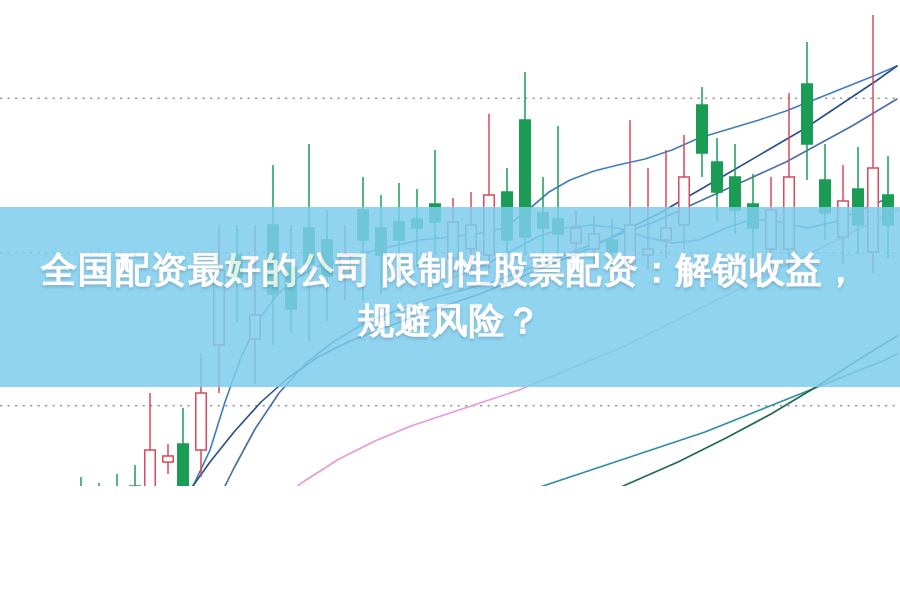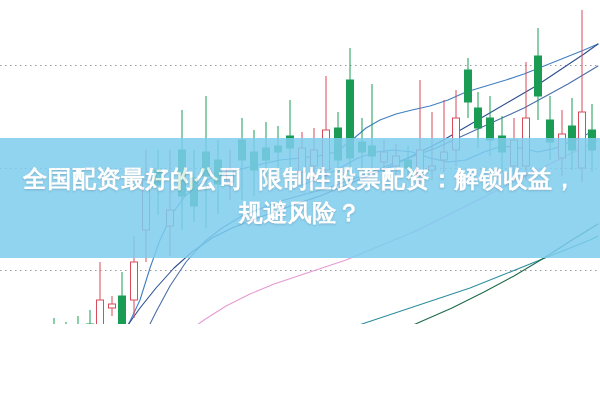--- a/index.html
+++ b/index.html
@@ -1,19 +1,19 @@
 <!DOCTYPE html>
 <html><head>
 <meta charset="utf-8">
 <style>
   html,body{margin:0;padding:0;background:#fff;}
   #stage{
     position:relative;width:600px;height:324px;overflow:hidden;
     background:#8b5cf6;
-    font-family:Liberation Mono, monospace;
+    font-family:Liberation Serif, serif;
   }
   #chart-svg{position:absolute;left:0;top:0;width:600px;height:400px;display:block;}
   .banner{
     position:absolute;left:0;width:600px;
     display:flex;flex-direction:column;align-items:center;justify-content:center;
     box-sizing:border-box;
   }
   .banner-line{
     color:#ffffff;font-weight:bold;font-size:24px;line-height:34px;
     letter-spacing:.5px;white-space:nowrap;

